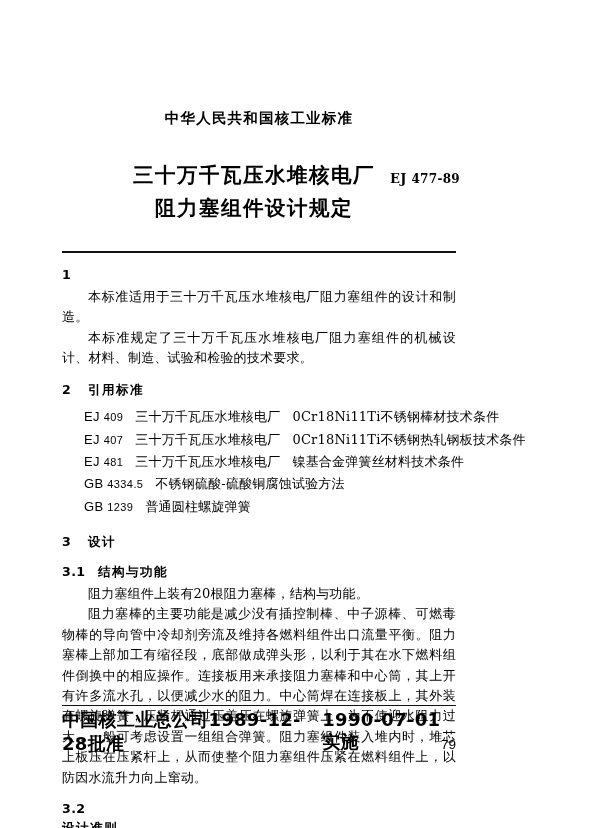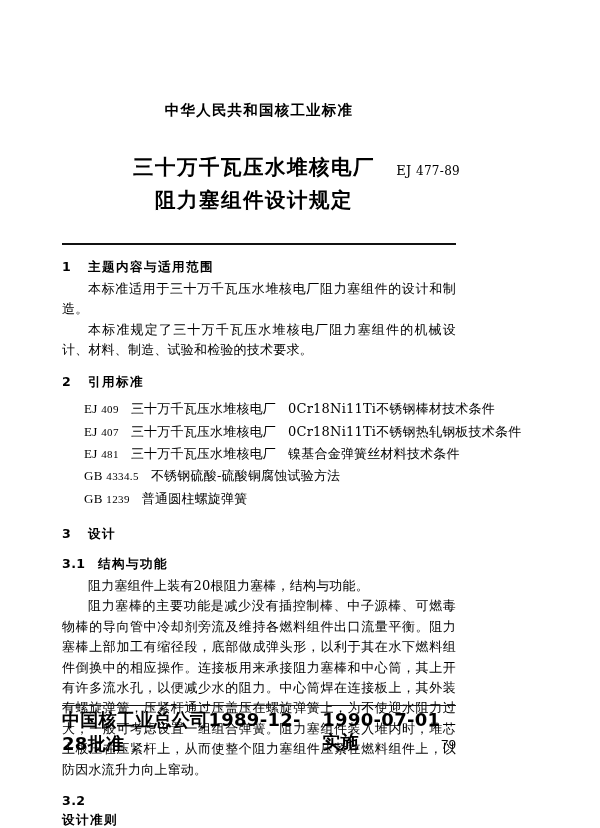--- a/index.html
+++ b/index.html
@@ -14,21 +14,21 @@
     color: #000000;
     position: relative;
     overflow: hidden;
   }
   .page {
     position: absolute;
     left: 0; top: 0;
     width: 518px;
     height: 828px;
     box-sizing: border-box;
-    padding: 0 62px;
+    padding: 8px 62px;
   }
 
   
   .doc-kind {
     text-align: center;
     font-weight: bold;
     font-size: 14.5px;
     letter-spacing: 1.2px;
     margin-top: 103px;
     line-height: 1;
@@ -43,21 +43,21 @@
     font-size: 20.5px;
     letter-spacing: 1.5px;
     line-height: 1.62;
     padding-right: 10px;
   }
   .std-number {
     position: absolute;
     right: -4px;
     top: 12px;
     font-family: "DejaVu Serif", "Liberation Serif", serif;
-    font-weight: normal;
+    font-weight: bold;
     font-size: 13px;
     letter-spacing: 0.3px;
     white-space: nowrap;
   }
   .std-number .num { font-size: 12px; }
 
   .rule-top {
     margin-top: 26px;
     border: none;
     border-top: 2px solid #111;
@@ -106,21 +106,21 @@
     font-family: "DejaVu Serif", "Liberation Serif", serif;
     font-size: 13px;
     line-height: 1.72;
   }
   .ref-list li {
     display: flex;
     padding-left: 22px;
     white-space: nowrap;
   }
   .ref-code {
-    font-family: Liberation Serif, serif;
+    font-family: Liberation Sans, sans-serif;
     letter-spacing: 0.3px;
   }
   .ref-code .cno { font-size: 11px; letter-spacing: 0.4px; }
   .ref-plant {
     margin-left: 12px;
     letter-spacing: 0.2px;
   }
   .ref-desc {
     margin-left: 12px;
     letter-spacing: 0.2px;
@@ -190,21 +190,20 @@
       <span class="num">477-89</span>
     </div>
   </div>
 
   <hr class="rule-top">
 
   <div class="body">
 
     <div class="sec-head">
       <span class="sec-no">1</span>
-      <span class="sec-txt">主题内容与适用范围</span>
     </div>
     <p class="para">本标准适用于三十万千瓦压水堆核电厂阻力塞组件的设计和制造。</p>
     <p class="para">本标准规定了三十万千瓦压水堆核电厂阻力塞组件的机械设计、材料、制造、试验和检验的技术要求。</p>
 
     <div class="gap-md"></div>
 
     <div class="sec-head">
       <span class="sec-no">2</span>
       <span class="sec-txt">引用标准</span>
     </div>

